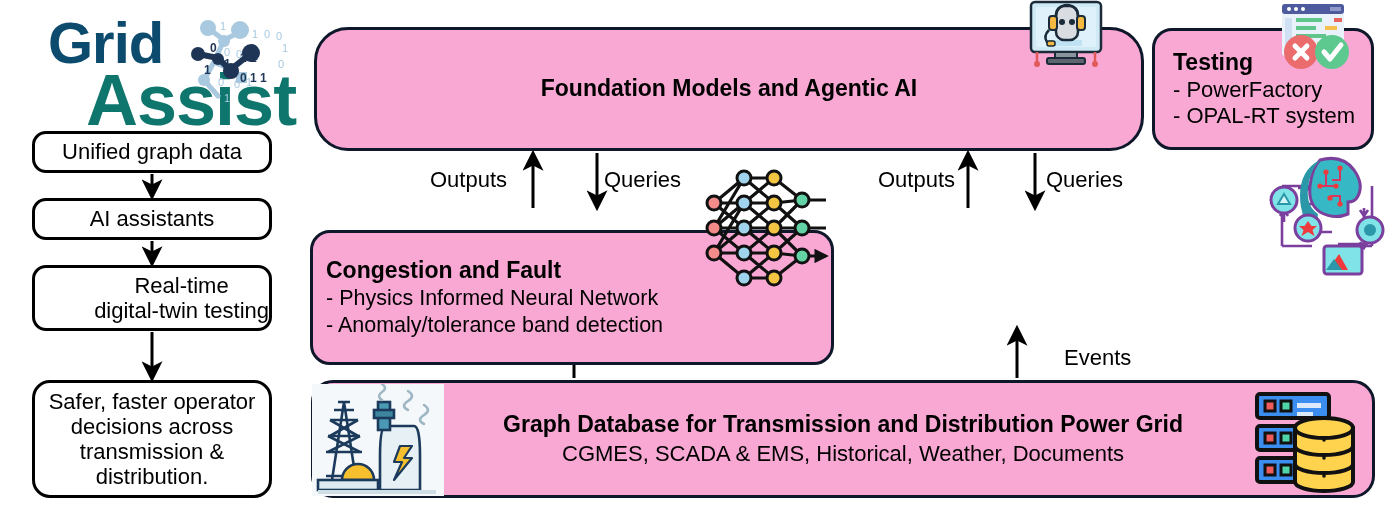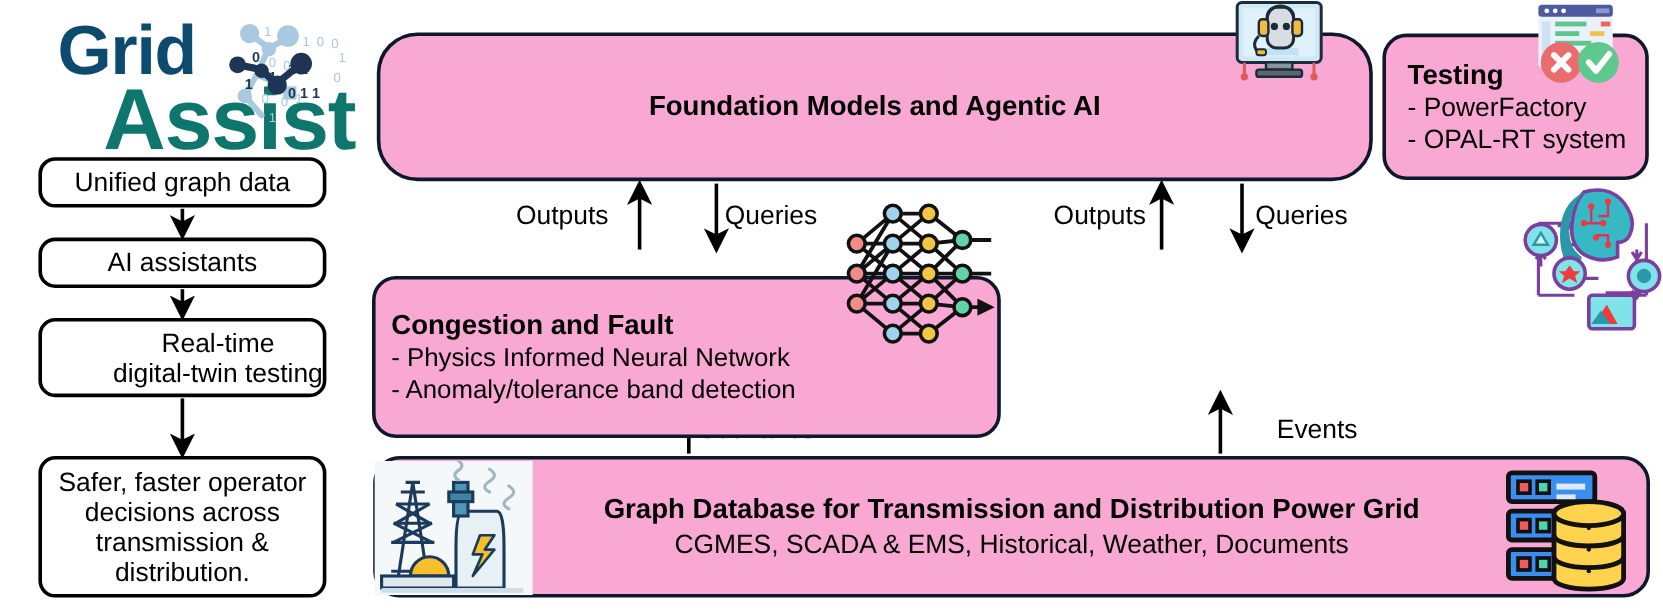--- a/index.html
+++ b/index.html
@@ -42,21 +42,21 @@
   .lbox{
     position:absolute;left:32px;width:240px;
     box-sizing:border-box;
     border:3px solid #000;border-radius:14px;background:#fff;
     display:flex;align-items:center;justify-content:center;
     text-align:center;font-size:22px;line-height:1.14;
   }
   #lbox0{top:131px;height:42px;}
   #lbox1{top:198px;height:42px;}
   #lbox2{top:265px;height:66px;justify-content:flex-end;}
-  #lbox3{top:380px;height:118px;}
+  #lbox3{top:380px;height:118px;border-radius:18px;}
 
   .varrow{position:absolute;left:0;top:0;}
 
   
   #foundation{left:314px;top:27px;width:830px;height:124px;border-radius:34px;}
   #testing{left:1152px;top:28px;width:222px;height:122px;border-radius:20px;}
   #congestion{left:310px;top:210px;width:524px;height:135px;border-radius:20px;margin-top:20px;}
   #contingency{left:848px;top:210px;width:528px;height:117px;border-radius:20px;}
   #graphdb{left:311px;top:380px;width:1064px;height:118px;border-radius:22px;}
 

